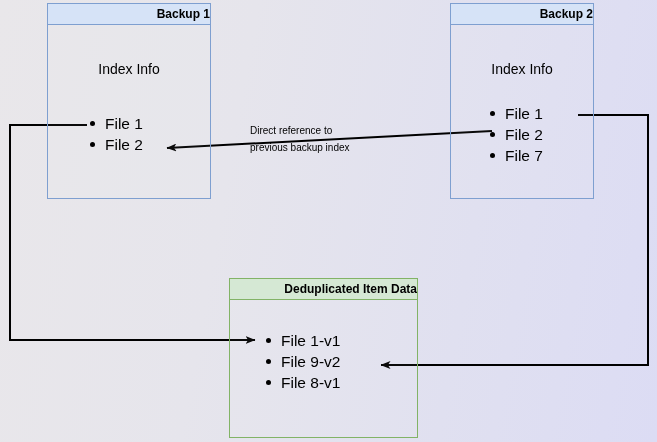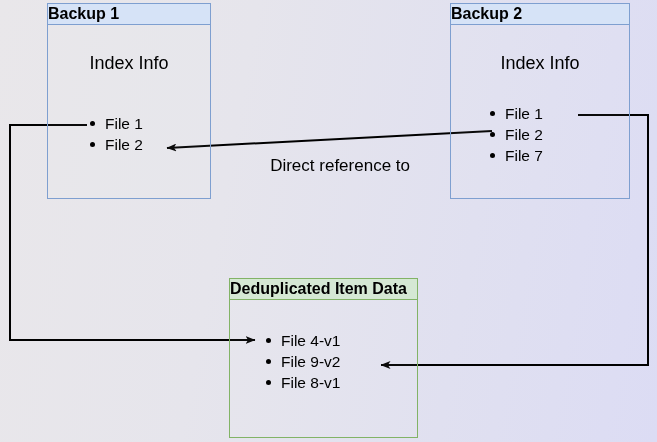--- a/index.html
+++ b/index.html
@@ -29,22 +29,22 @@
   .box {
     position: absolute;
     box-sizing: border-box;
     display: flex;
     flex-direction: column;
   }
   .box-header {
     box-sizing: border-box;
     height: 21px;
     line-height: 20px;
-    text-align: left;
-    font-size: 16px;
+    text-align: right;
+    font-size: 12px;
     font-weight: bold;
     color: #000000;
   }
   .box-body {
     box-sizing: border-box;
     flex: 1;
     position: relative;
   }
   .blue-box {
     border: 1.5px solid #7e9fd0;
@@ -59,23 +59,23 @@
     background: rgba(255,255,255,0.04);
   }
   .green-box .box-header {
     background: #d5e8d4;
     border-bottom: 1.5px solid #82b366;
   }
   .index-title {
     position: absolute;
     left: 0;
     right: 0;
-    top: 28px;
+    top: 36px;
     text-align: center;
-    font-size: 18px;
+    font-size: 14px;
     color: #000;
   }
   .item-list {
     position: absolute;
     margin: 0;
     padding: 0;
     list-style: none;
   }
   .item-list li {
     font-size: 15.5px;
@@ -94,26 +94,25 @@
     height: 5px;
     border-radius: 50%;
     background: #000;
   }
   #b1-list { left: 88px; top: 113px; }
   #b2-list { left: 488px; top: 103px; }
   #dedup-list { left: 264px; top: 330px; }
 
   .caption {
     position: absolute;
-    text-align: right;
-    font-size: 17px;
+    text-align: left;
+    font-size: 10px;
     line-height: 17px;
     color: #000;
     white-space: nowrap;
-    margin-top: 35px;
   }
 </style>
 </head>
 <body>
 
 <div id="canvas">
 
   <svg class="arrows" viewBox="0 0 657 442">
     <defs>
       <marker id="arrowhead" markerWidth="10" markerHeight="8" refX="9.5" refY="4" orient="auto" markerUnits="userSpaceOnUse">
@@ -133,41 +132,42 @@
     <div class="box-body">
       <div class="index-title">Index Info</div>
     </div>
   </div>
 
   <ul class="item-list" id="b1-list">
     <li>File 1</li>
     <li>File 2</li>
   </ul>
 
-  <div class="box blue-box" style="left:450px; top:3px; width:180px; height:196px;">
+  <div class="box blue-box" style="left:450px; top:3px; width:144px; height:196px;">
     <div class="box-header">Backup 2</div>
     <div class="box-body">
       <div class="index-title">Index Info</div>
     </div>
   </div>
 
   <ul class="item-list" id="b2-list">
     <li>File 1</li>
     <li>File 2</li>
     <li>File 7</li>
   </ul>
 
   <div class="box green-box" style="left:229px; top:278px; width:189px; height:160px;">
     <div class="box-header">Deduplicated Item Data</div>
     <div class="box-body"></div>
   </div>
 
   <ul class="item-list" id="dedup-list">
-    <li>File 4-v1</li>
+    <li>File 1-v1</li>
     <li>File 9-v2</li>
     <li>File 8-v1</li>
   </ul>
 
   <div class="caption" style="left:250px; top:122px; width:160px;">
     <div>Direct reference to</div>
+    <div>previous backup index</div>
   </div>
 
 </div>
 
 </body></html>

